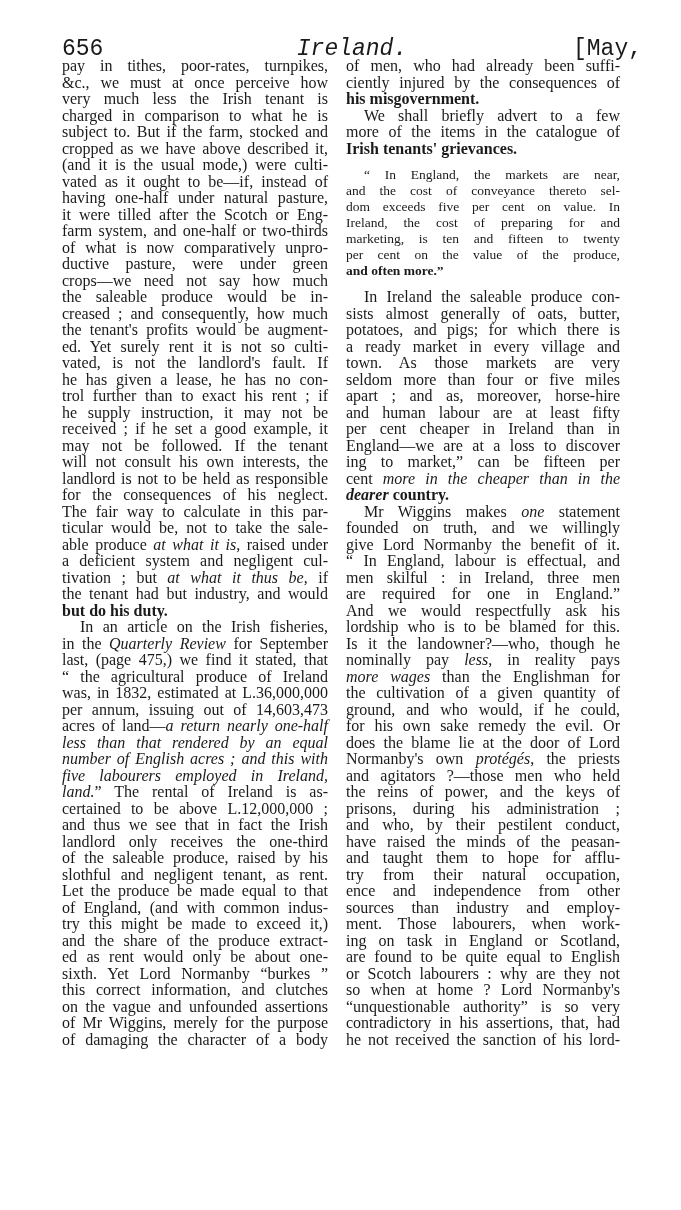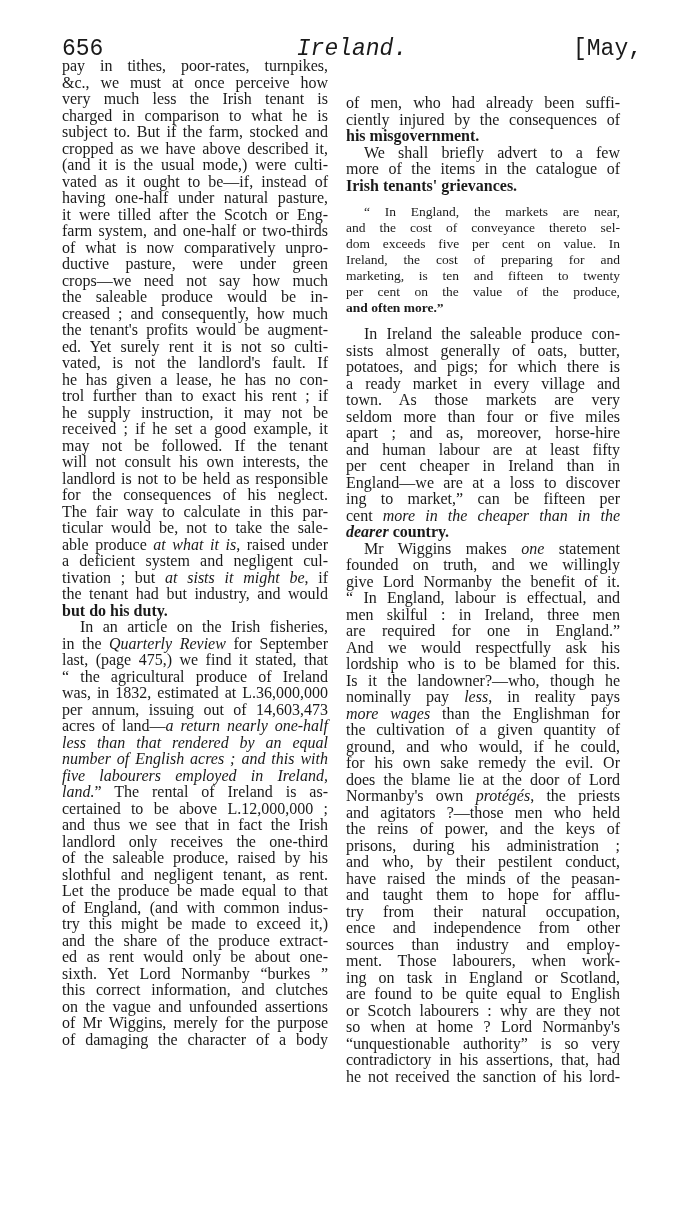--- a/index.html
+++ b/index.html
@@ -14,21 +14,21 @@
       font-family: Liberation Mono, monospace; font-size: 23px;
     }
     .running-head .pnum { position: absolute; left: 0; top: 0; }
     .running-head .ptitle { position: absolute; left: 0; right: 0; text-align: center; font-style: italic; }
     .running-head .pdate { position: absolute; right: 0; top: 0; }
     .col {
       position: absolute; top: 58px;
       font-family: "Liberation Serif", serif; font-size: 16px; line-height: 16.5px;
     }
     .col-left { left: 62px; width: 266px; }
-    .col-right { left: 346px; width: 274px; margin-top: 37px; }
+    .col-right { left: 346px; width: 274px; }
     .ln { display: block; white-space: nowrap; text-align: justify; text-align-last: justify; height: 16.5px; }
     .ln.last { text-align-last: left; font-weight: bold; }
     .ln.indent { padding-left: 18px; }
     .quote { font-size: 13.5px; line-height: 16px; }
     .quote .ln { height: 16px; }
     .gap { height: 10px; }
     em { font-style: italic; }
   </style>
 </head>
 <body>
@@ -65,21 +65,21 @@
       <span class="ln"><span>he supply instruction, it may not be</span></span>
       <span class="ln"><span>received ; if he set a good example, it</span></span>
       <span class="ln"><span>may not be followed. If the tenant</span></span>
       <span class="ln"><span>will not consult his own interests, the</span></span>
       <span class="ln"><span>landlord is not to be held as responsible</span></span>
       <span class="ln"><span>for the consequences of his neglect.</span></span>
       <span class="ln"><span>The fair way to calculate in this par-</span></span>
       <span class="ln"><span>ticular would be, not to take the sale-</span></span>
       <span class="ln"><span>able produce </span><em>at what it is</em><span>, raised under</span></span>
       <span class="ln"><span>a deficient system and negligent cul-</span></span>
-      <span class="ln"><span>tivation ; but </span><em>at sists it might be</em><span>, if</span></span>
+      <span class="ln"><span>tivation ; but </span><em>at what it thus be</em><span>, if</span></span>
       <span class="ln"><span>the tenant had but industry, and would</span></span>
       <span class="ln last"><span>but do his duty.</span></span>
       <span class="ln indent"><span>In an article on the Irish fisheries,</span></span>
       <span class="ln"><span>in the </span><em>Quarterly Review</em><span> for September</span></span>
       <span class="ln"><span>last, (page 475,) we find it stated, that</span></span>
       <span class="ln"><span>“ the agricultural produce of Ireland</span></span>
       <span class="ln"><span>was, in 1832, estimated at L.36,000,000</span></span>
       <span class="ln"><span>per annum, issuing out of 14,603,473</span></span>
       <span class="ln"><span>acres of land—</span><em>a return nearly one-half</em></span>
       <span class="ln"><em>less than that rendered by an equal</em></span>

